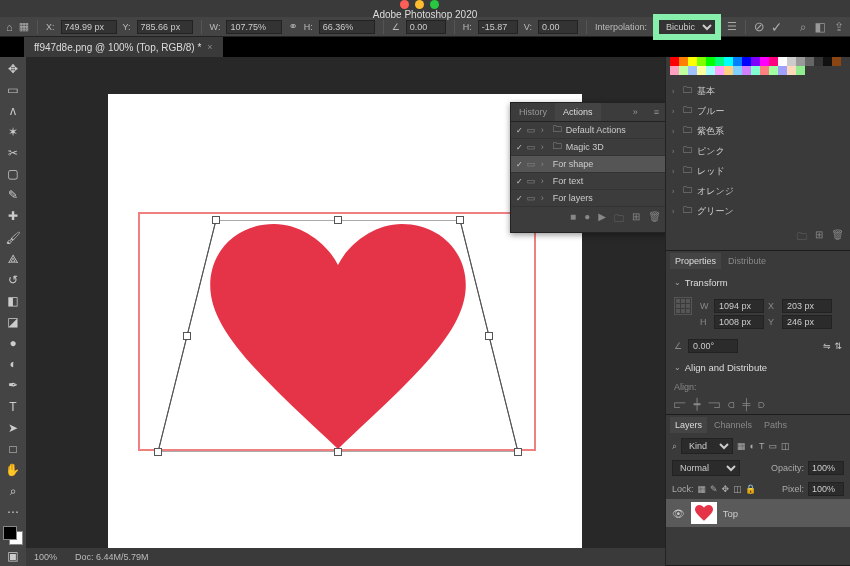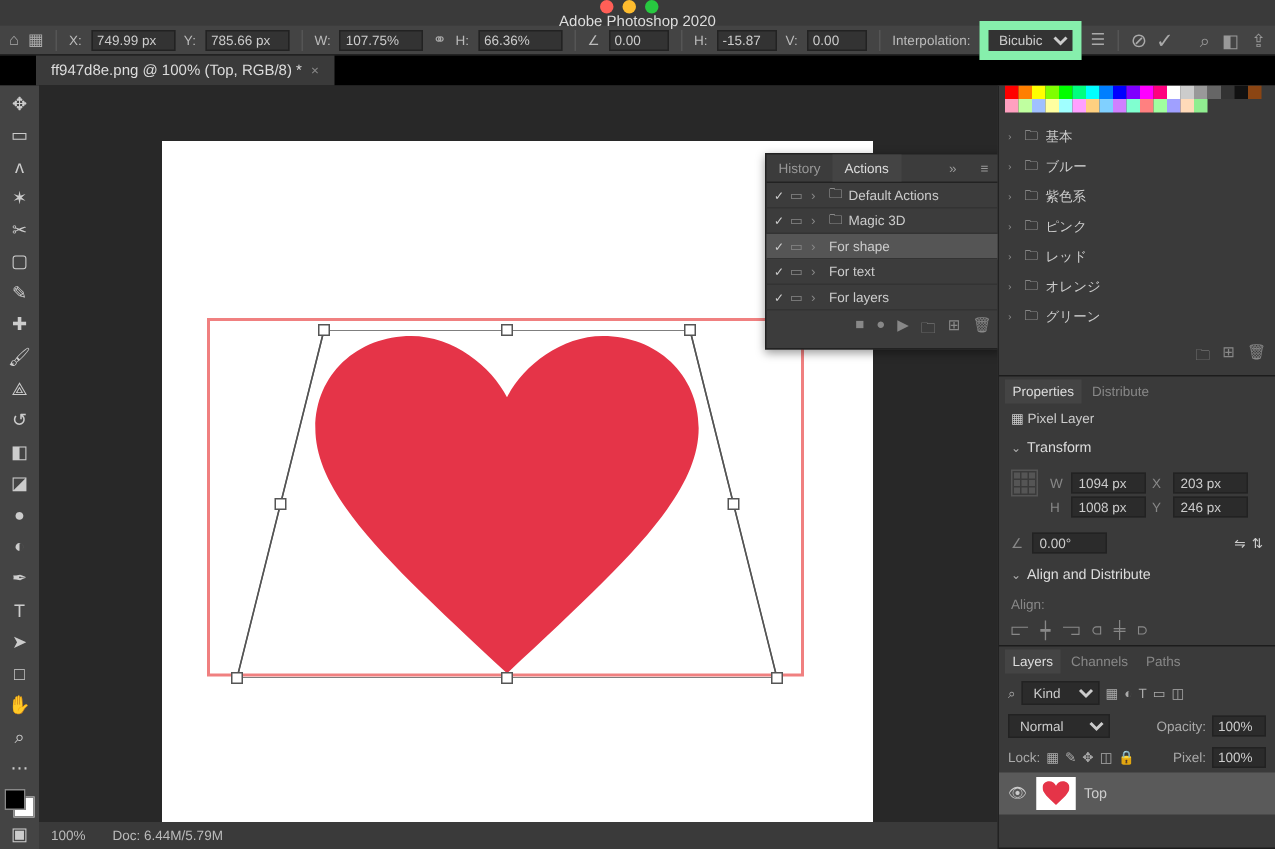--- a/index.html
+++ b/index.html
@@ -333,23 +333,20 @@
         <span>⊞</span>
         <span>🗑</span>
       </div>
     </div>
 
     <div class="panel props">
       <div class="ptabs">
         <div class="ptab active">Properties</div>
         <div class="ptab">Distribute</div>
       </div>
-      <div class="sect">
-        <span>▦ </span><span>Pixel Layer</span>
-      </div>
       <div class="sect hd">
           <span class="caret">⌄</span>
           <span>Transform</span>
         </div>
       <div class="sect" style="display:flex; gap:4px;">
         <div class="anchor">
             <i></i>
             <i></i>
             <i></i>
             <i></i>

